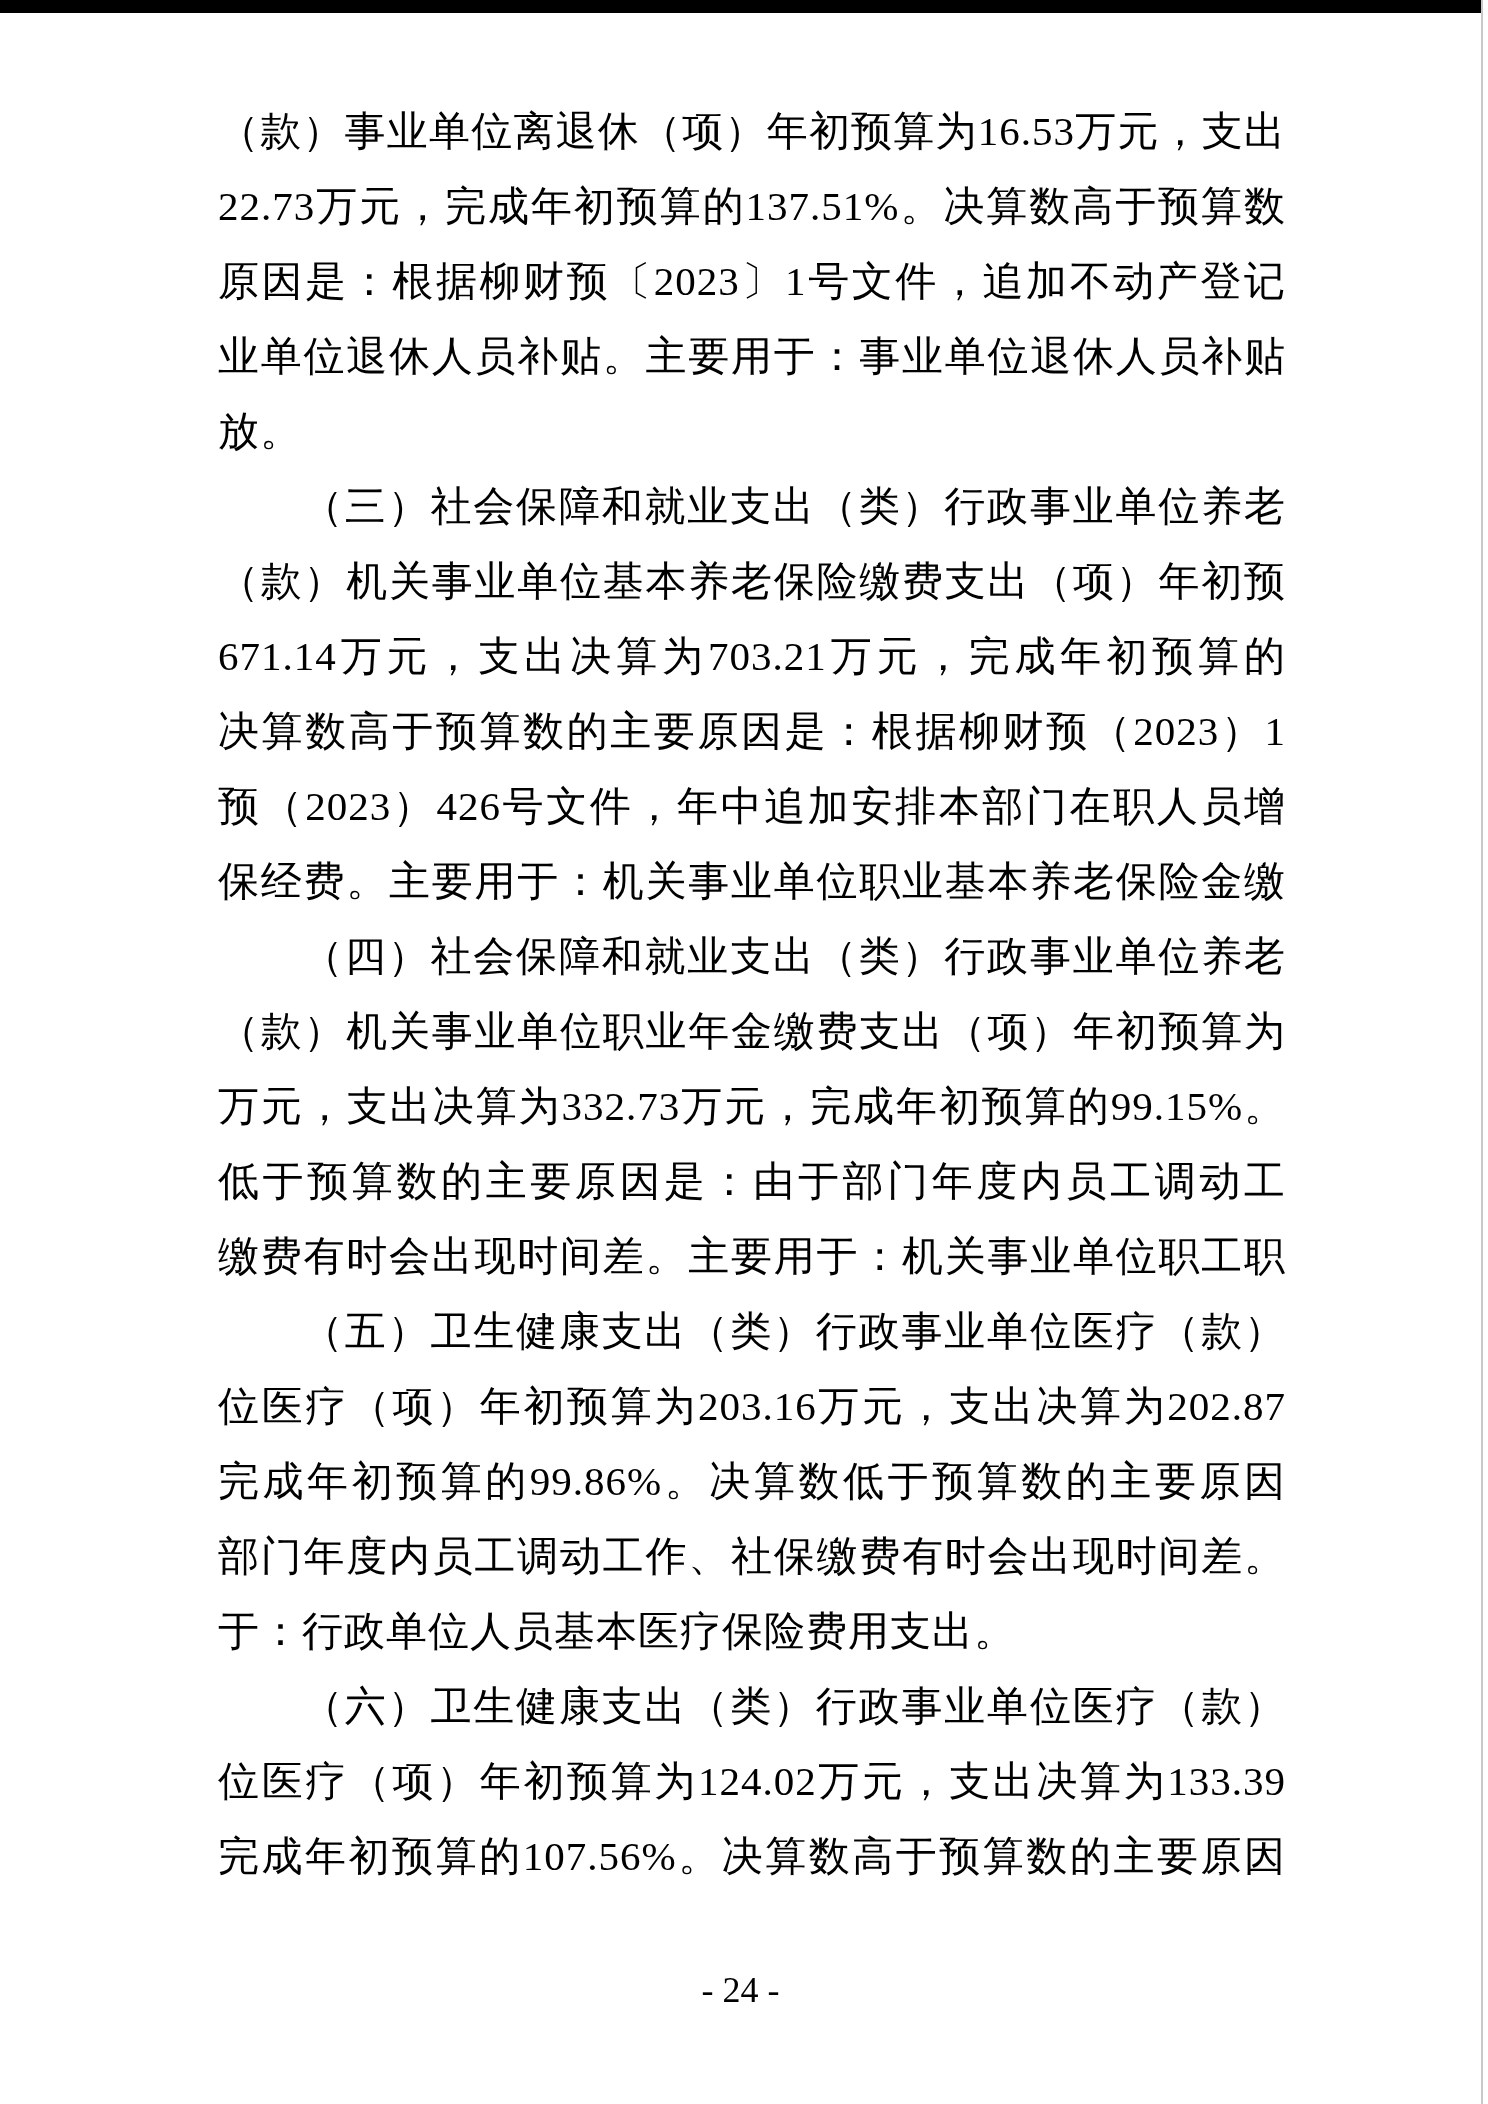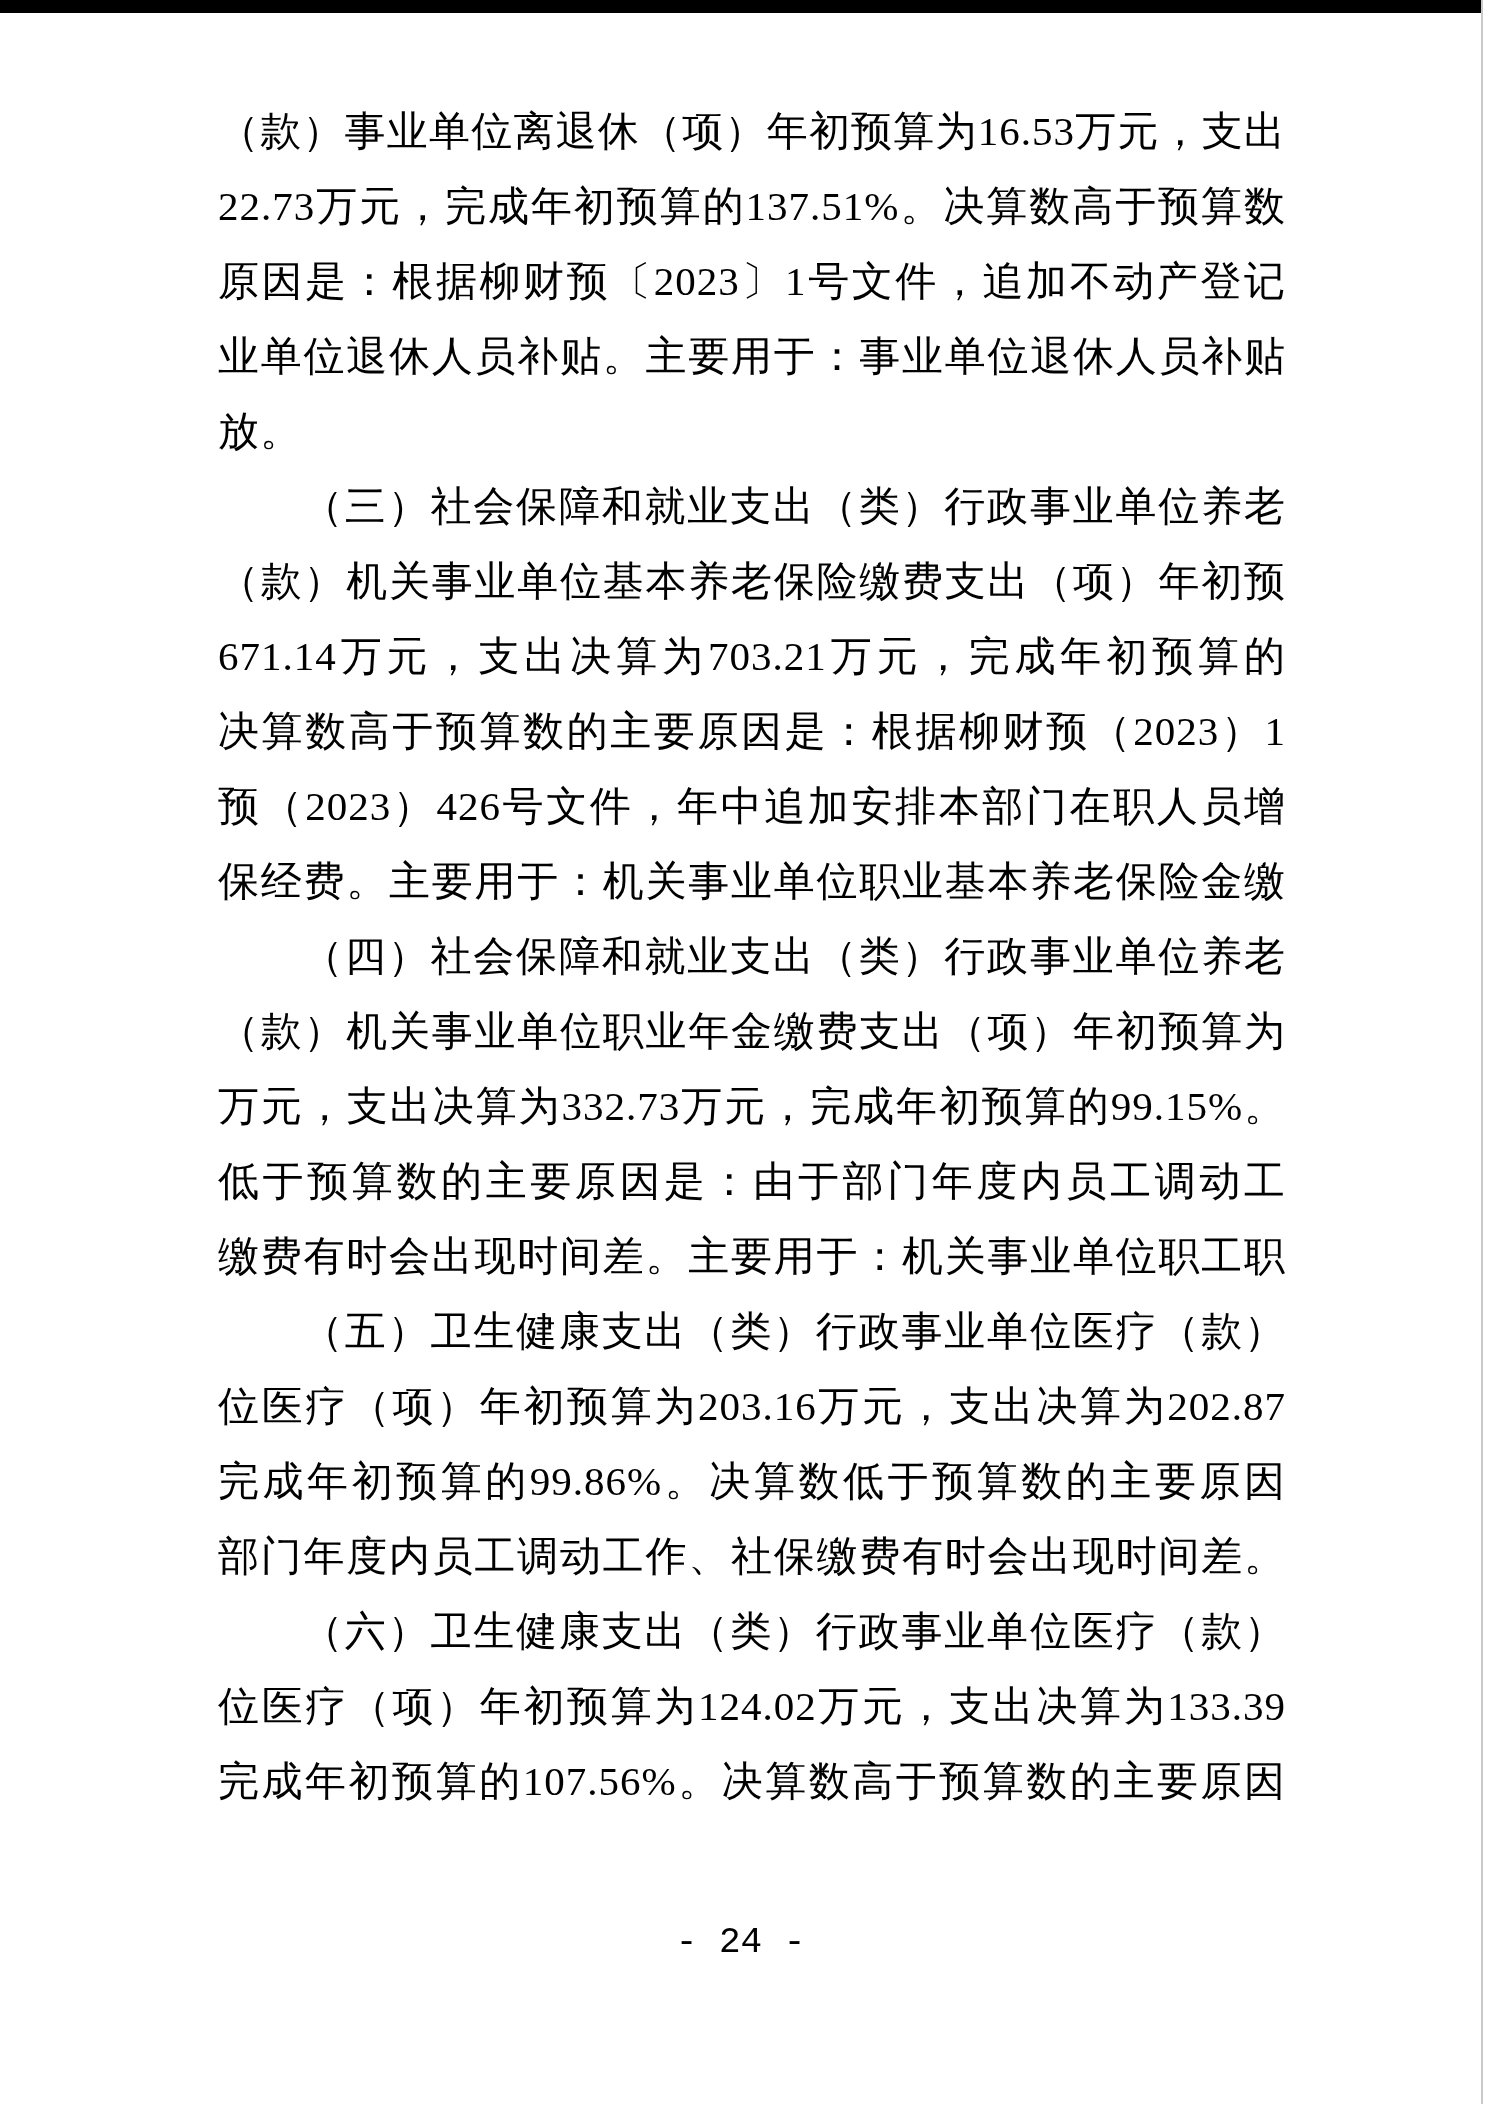--- a/index.html
+++ b/index.html
@@ -42,26 +42,25 @@
   .line.just {
     text-align: justify;
     text-align-last: justify;
   }
   .line.indent {
     text-indent: 84px;
   }
   .footer {
     position: absolute;
     left: 0;
-    top: 1921px;
+    top: 1968px;
     width: 1481px;
     text-align: center;
     font-size: 36px;
     line-height: 44px;
-    font-family: Liberation Mono, monospace;
   }
 </style>
 </head>
 <body>
 
 <div class="page">
   <div class="scan-edge-top"></div>
   <div class="scan-edge-right"></div>
 
   <div class="text-block">
@@ -78,19 +77,20 @@
       <div class="line just">保经费。主要用于：机关事业单位职业基本养老保险金缴费。</div>
       <div class="line indent just">（四）社会保障和就业支出（类）行政事业单位养老支出</div>
       <div class="line just">（款）机关事业单位职业年金缴费支出（项）年初预算为335.57</div>
       <div class="line just">万元，支出决算为332.73万元，完成年初预算的99.15%。决算数</div>
       <div class="line just">低于预算数的主要原因是：由于部门年度内员工调动工作、社保</div>
       <div class="line just">缴费有时会出现时间差。主要用于：机关事业单位职工职业年金</div>
       <div class="line indent just">（五）卫生健康支出（类）行政事业单位医疗（款）行政单</div>
       <div class="line just">位医疗（项）年初预算为203.16万元，支出决算为202.87万元，</div>
       <div class="line just">完成年初预算的99.86%。决算数低于预算数的主要原因是：由于</div>
       <div class="line just">部门年度内员工调动工作、社保缴费有时会出现时间差。主要用</div>
+      <div class="line">于：行政单位人员基本医疗保险费用支出。</div>
       <div class="line indent just">（六）卫生健康支出（类）行政事业单位医疗（款）事业单</div>
       <div class="line just">位医疗（项）年初预算为124.02万元，支出决算为133.39万元，</div>
       <div class="line just">完成年初预算的107.56%。决算数高于预算数的主要原因是：根据</div>
     </div>
 
   <div class="footer">- 24 -</div>
 </div>
 
 </body></html>

